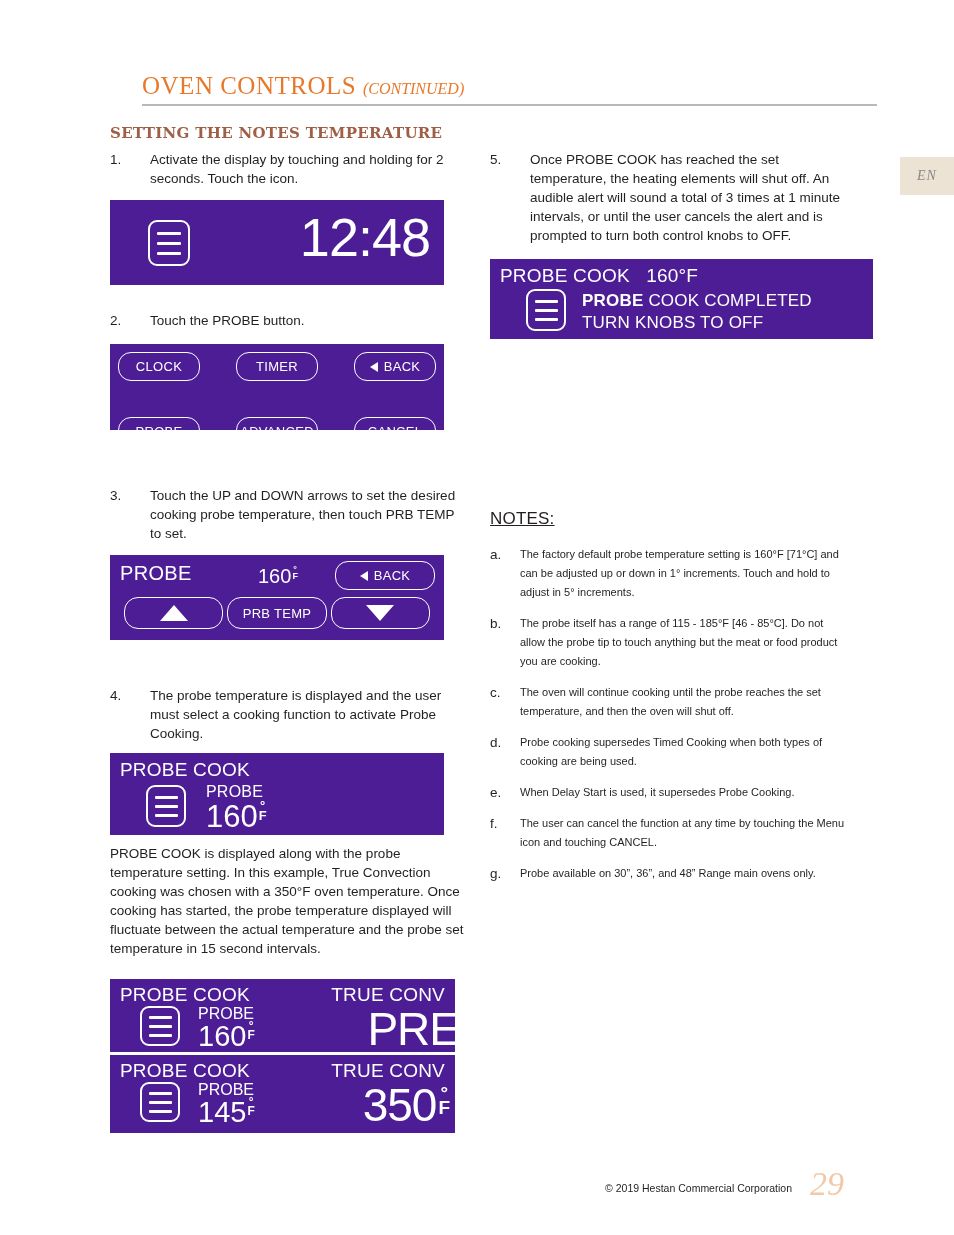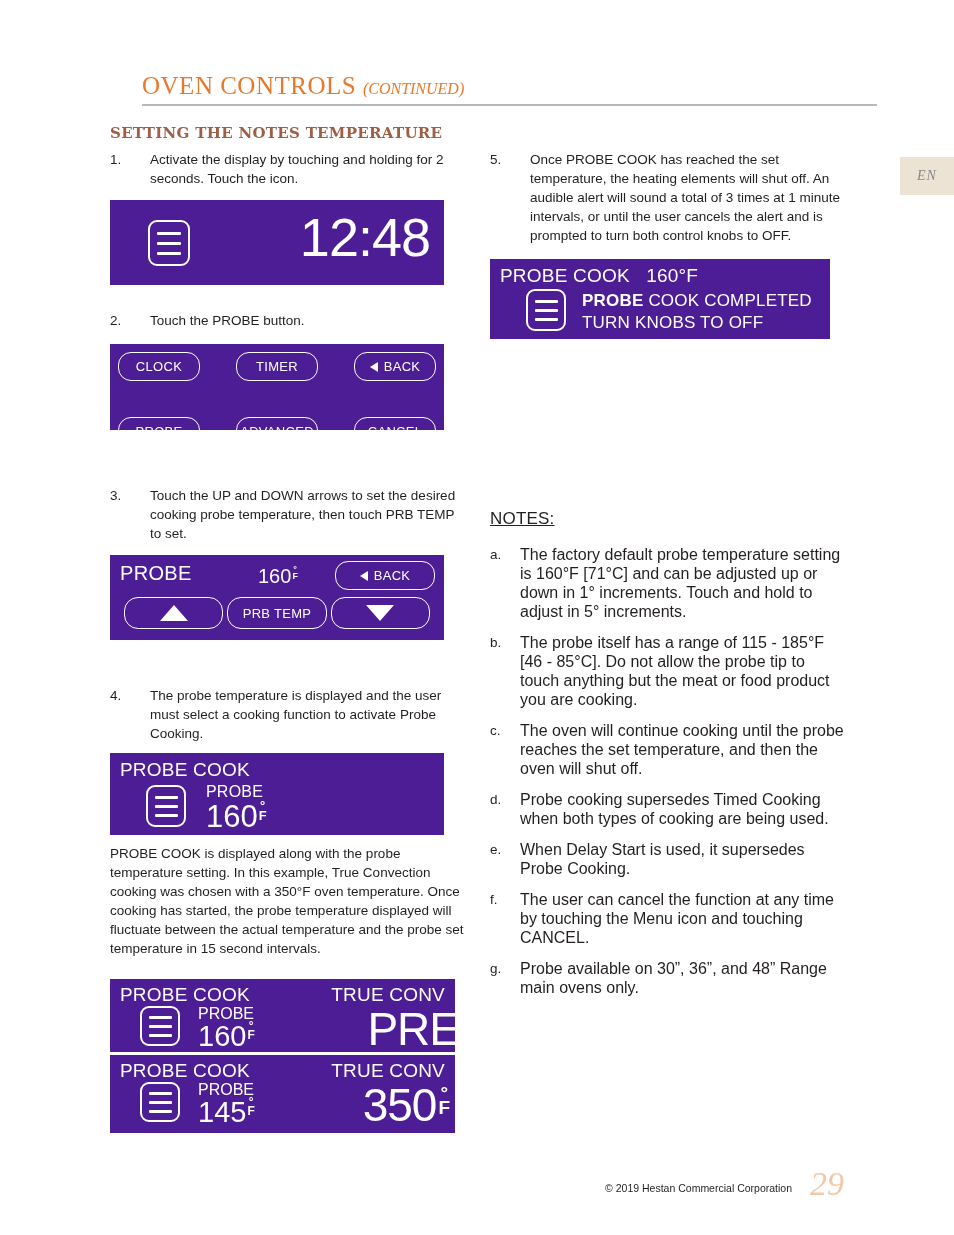--- a/index.html
+++ b/index.html
@@ -120,36 +120,36 @@
   .d-mi{position:absolute;left:30px;top:27px;width:40px;height:40px;border-radius:9px;}
   .d-mi i{width:23px;height:3px;margin:3px 0;}
   .d-sub{position:absolute;left:88px;top:26px;font-size:16px;}
   .d-val{position:absolute;left:88px;top:41px;font-size:29px;}
   .d-val .unit{font-size:12px;margin-left:1px;margin-top:2px;}
   .d-big{position:absolute;right:-4px;top:28px;font-size:46px;line-height:44px;letter-spacing:-1px;}
   .d-big2{position:absolute;right:6px;top:28px;font-size:46px;line-height:44px;letter-spacing:-1px;}
   .d-big2 .unit{font-size:19px;margin-left:2px;margin-top:3px;}
 
   
-  .p-complete{width:340px;height:80px;margin-top:14px;}
+  .p-complete{width:383px;height:80px;margin-top:14px;}
   .cp-head{position:absolute;left:10px;top:6px;font-size:19px;letter-spacing:.2px;}
   .cp-mi{position:absolute;left:36px;top:30px;width:40px;height:42px;border-radius:9px;}
   .cp-mi i{width:23px;height:3px;margin:3px 0;}
   .cp-l1{position:absolute;left:92px;top:32px;font-size:17px;letter-spacing:.2px;}
   .cp-l1 b{font-weight:bold;}
   .cp-l2{position:absolute;left:92px;top:54px;font-size:17px;letter-spacing:.2px;}
 
   
   .notes-title{
     font-size:17px;color:#231f20;text-decoration:underline;
     letter-spacing:.2px;margin-bottom:16px;
   }
   .note{display:flex;margin-bottom:12px;}
   .note .lab{width:30px;flex:0 0 30px;font-size:13.5px;line-height:19px;}
-  .note .body{flex:1;font-size:16px;line-height:19px;}
+  .note .body{flex:1;font-size:11px;line-height:19px;}
 
   
   .footer{position:absolute;right:110px;bottom:34px;display:flex;align-items:flex-end;}
   .copyright{font-size:10.5px;color:#231f20;margin-right:18px;margin-bottom:7px;}
   .pagenum{
     font-family:"Liberation Serif",serif;font-style:italic;
     font-size:34px;color:#f2c9a8;line-height:1;
   }
 </style>
 </head>

